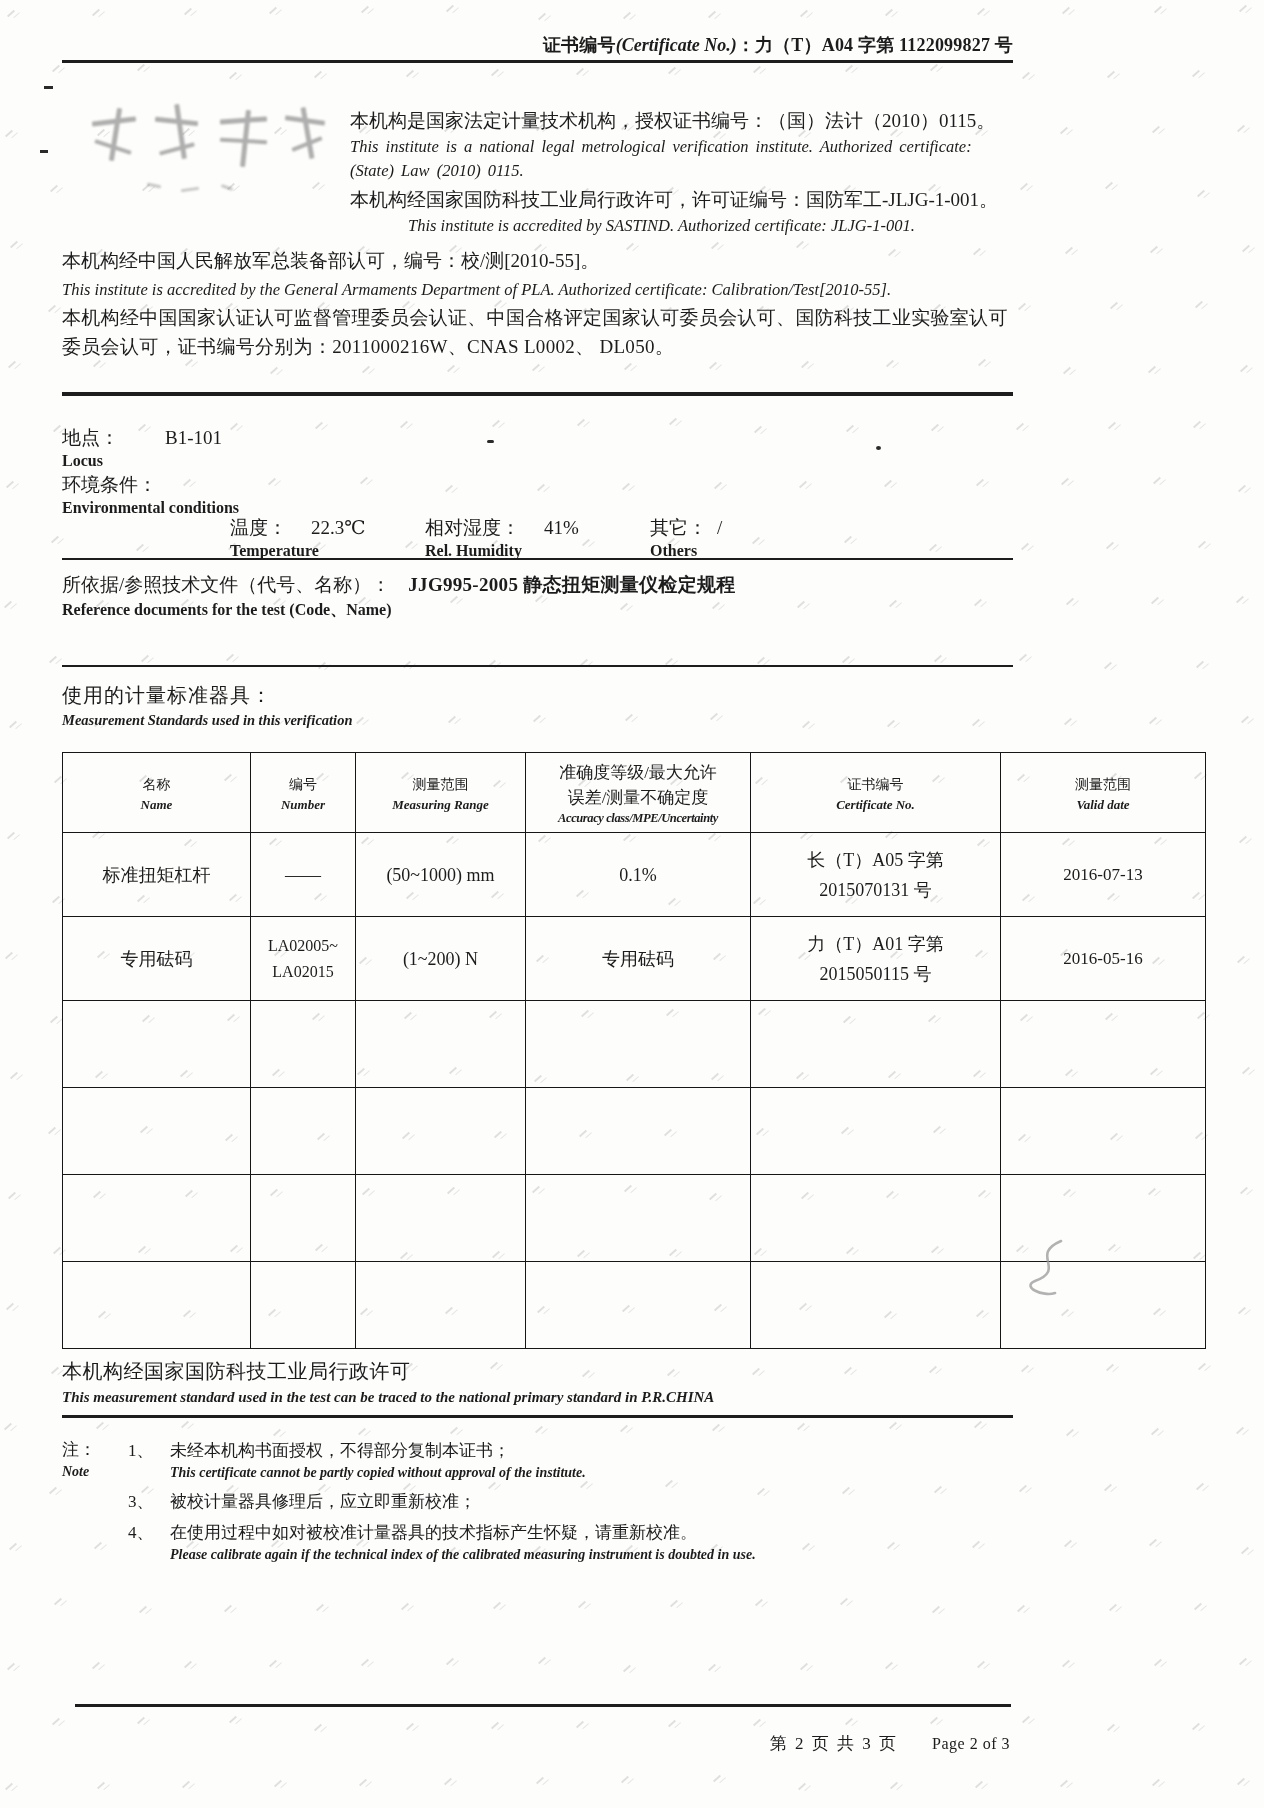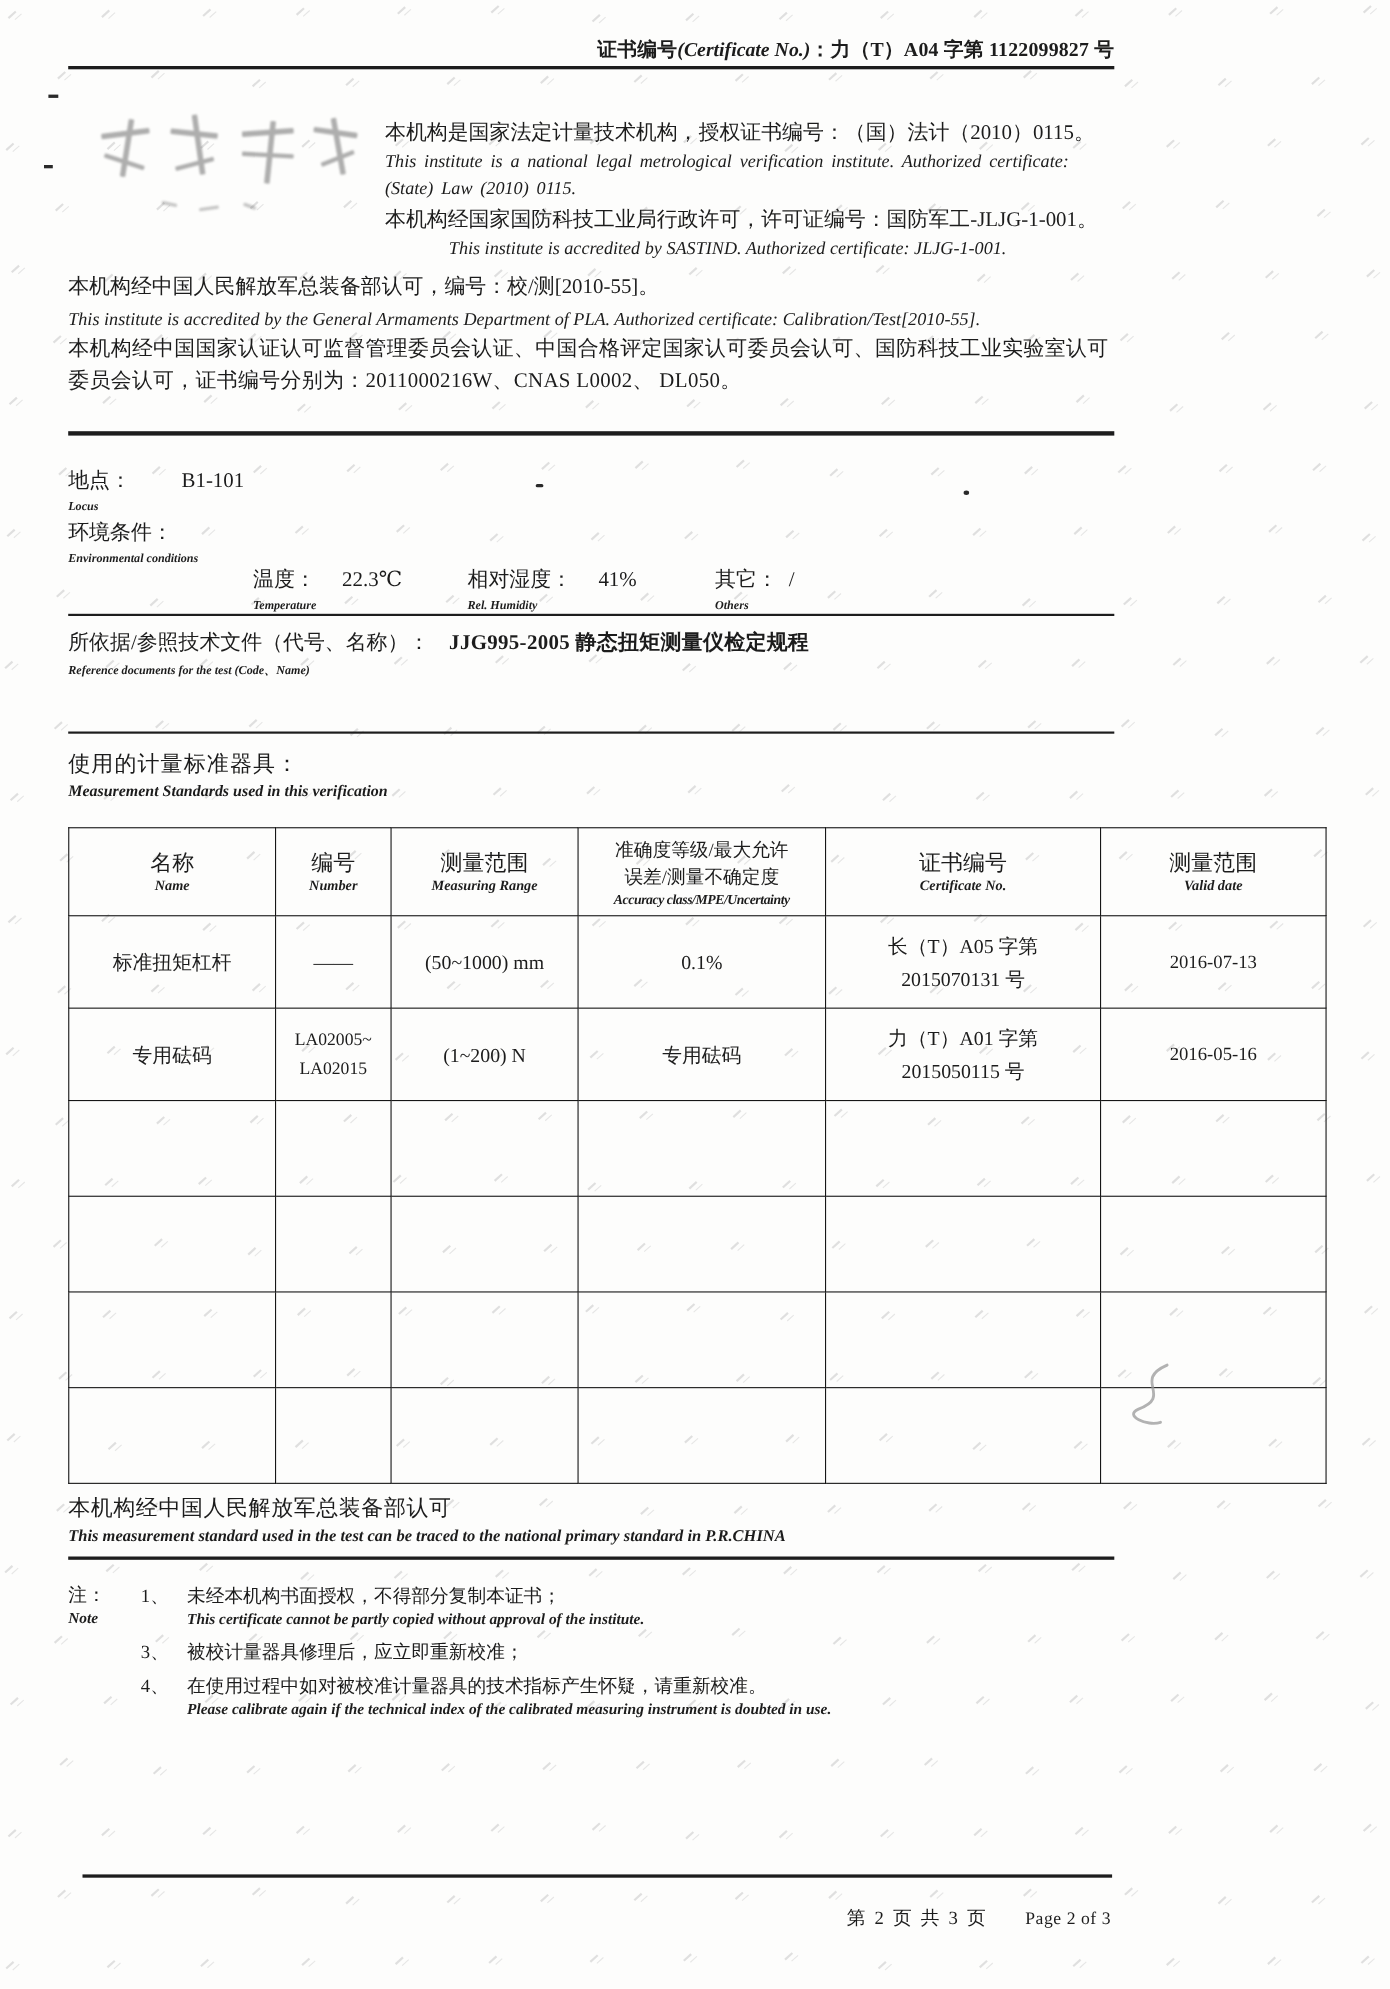--- a/index.html
+++ b/index.html
@@ -25,40 +25,40 @@
   .sb { position:absolute; background:#6e6e6e; border-radius:1px; }
 
   .cnp { font-size:19px; line-height:29px; }
   .enp { font-size:16.5px; font-style:italic; line-height:24px; }
   .preline { white-space:pre-line; }
 
   .intro { position:absolute; left:350px; top:106px; width:666px; }
   .bodyp { position:absolute; left:62px; top:246px; width:951px; }
 
   .lbl-cn { font-size:19px; line-height:27px; }
-  .sub-en { font-size:11px; font-weight:700; font-style:italic; line-height:20px; }
+  .sub-en { font-size:16px; font-weight:700; line-height:20px; }
   .valtxt { font-size:19px; }
 
   .locus { position:absolute; left:62px; top:424px; }
   .cond-g { position:absolute; top:514px; }
   .cond-cn { font-size:19px; line-height:27px; }
 
   .refrow { position:absolute; left:62px; top:570px; width:951px; }
   .ref-val { font-size:19px; font-weight:700; margin-left:14px; letter-spacing:.3px; }
 
   .std-title { position:absolute; left:62px; top:680px; }
   .std-cn { font-size:20px; line-height:30px; letter-spacing:1px; }
   .std-en { font-size:14.5px; font-weight:700; font-style:italic; line-height:21px; }
 
   table.std { position:absolute; left:62px; top:752px; width:1143px; border-collapse:collapse; table-layout:fixed; background:transparent; }
   table.std td, table.std th { border:1.6px solid #161616; text-align:center; vertical-align:middle; font-weight:400; padding:2px 3px; }
   tr.h-row { height:80px; }
   tr.d-row { height:84px; }
   tr.e-row { height:87px; }
-  .th-cn { font-size:20px; line-height:24px; white-space:pre-line; }
+  .th-cn { font-size:14px; line-height:24px; white-space:pre-line; }
   .th-en { font-size:13px; font-weight:700; font-style:italic; line-height:16px; }
   .th-en.tight { font-size:12.5px; letter-spacing:-.4px; }
   .cell { font-size:18px; line-height:30px; white-space:pre-line; }
   .cell-num { font-size:16px; line-height:26px; white-space:pre-line; }
   .cell-date { font-size:17px; }
 
   .trace { position:absolute; left:62px; top:1356px; }
   .trace-cn { font-size:20px; line-height:30px; letter-spacing:.5px; }
   .trace-en { font-size:15px; font-weight:700; font-style:italic; line-height:22px; }
 
@@ -708,21 +708,21 @@
         <td class="cell"></td>
         <td class="cell"></td>
         <td class="cell"></td>
         <td class="cell"></td>
         <td class="cell"></td>
       </tr>
     </tbody>
       </table>
 
     <div class="trace">
-      <div class="trace-cn">本机构经中国人民解放军总装备部认可</div>
+      <div class="trace-cn">本机构经国家国防科技工业局行政许可</div>
       <div class="trace-en">This measurement standard used in the test can be traced to the national primary standard in P.R.CHINA</div>
     </div>
 
     <div class="rule" style="left:62px; top:1415px; width:951px; height:2.5px;"></div>
 
     <div class="notes">
       <div class="note-col">
         <div class="note-cn">注：</div>
         <div class="note-en">Note</div>
       </div>

